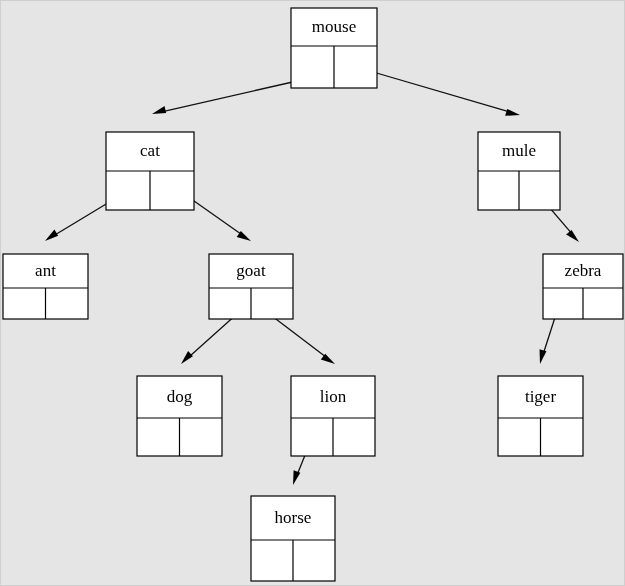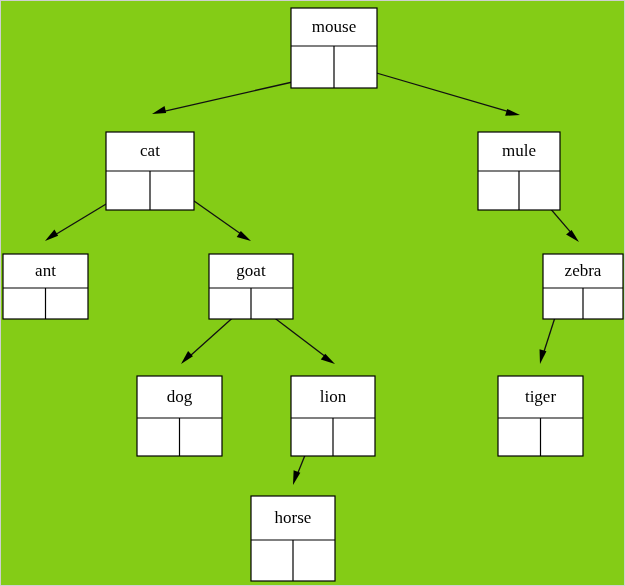--- a/index.html
+++ b/index.html
@@ -7,21 +7,21 @@
     padding: 0;
     background: #ffffff;
   }
   body {
     font-family: "Liberation Serif", "DejaVu Serif", serif;
   }
   #canvas {
     position: relative;
     width: 625px;
     height: 586px;
-    background: #84cc16;
+    background: #e5e5e5;
     border: 1px solid #cfcfcf;
     box-sizing: border-box;
     overflow: hidden;
   }
   #tree-svg {
     position: absolute;
     left: 0;
     top: 0;
     width: 623px;
     height: 584px;

